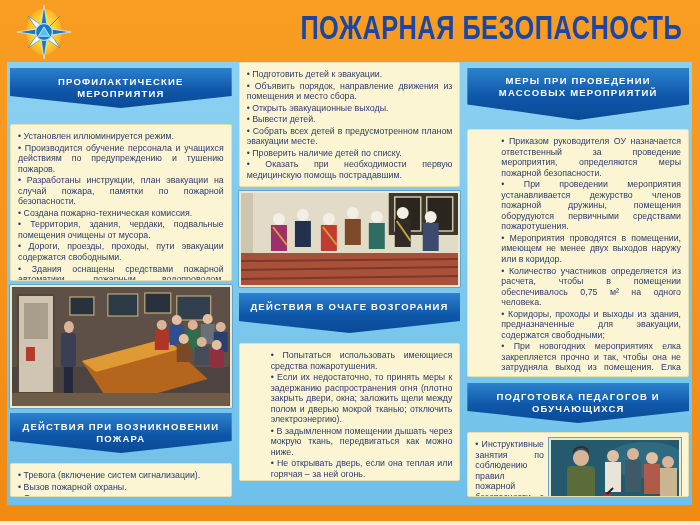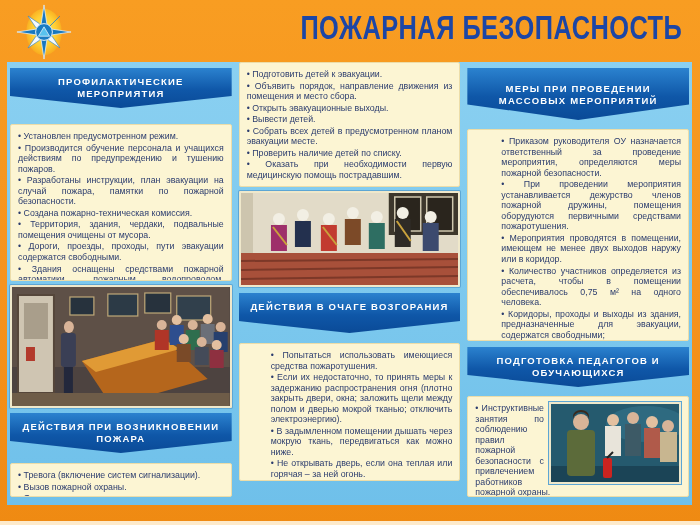--- a/index.html
+++ b/index.html
@@ -16,21 +16,21 @@
          background:linear-gradient(180deg,#8ad0f1 0%,#7ac7ed 60%,#6fc0ea 100%);
          display:flex;gap:7px;padding:0 3px;box-sizing:border-box;}
   .bottom-strip{position:absolute;left:0;right:0;bottom:0;height:4px;background:#fdeacb;}
   .col{flex:1 1 0;min-width:0;display:flex;flex-direction:column;}
   
   .banner{margin-top:6px;flex:0 0 auto;height:40px;box-sizing:border-box;
           background:linear-gradient(180deg,#2b82cf 0%,#0f57a8 55%,#0a4a97 100%);
           clip-path:polygon(0 0,100% 0,100% 70%,50% 100%,0 70%);
           color:#fff;font-weight:bold;font-size:9.5px;letter-spacing:1.2px;
           text-align:center;padding:8px 4px 0 4px;line-height:1.3;}
-  .banner--tall{height:52px;padding-top:15px;}
+  .banner--tall{height:52px;padding-top:7px;}
   .banner--gap{margin-bottom:16px;}
   
   .box{background:#fcf5d3;border:1px solid #ecdda9;border-radius:2px;
        color:#2b3c6e;font-size:8.8px;line-height:1.2;text-align:justify;
        padding:5px 7px;box-sizing:border-box;overflow:hidden;}
   .bullet{margin:1px 0;}
   .bullet::before{content:"• ";}
   
   .photo{border:2px solid #efe8cb;box-shadow:0 0 0 1px #5da6d4;border-radius:1px;
          overflow:hidden;background:#444;flex:0 0 auto;}
@@ -40,21 +40,21 @@
   .photo-float svg{display:block;width:100%;height:100%;}
   
   .c1-box1{height:157px;flex:0 0 auto;}
   .c1-photo{height:119px;margin-top:4px;}
   .c1-banner2{margin-top:5px;margin-bottom:10px;}
   .c1-box2{flex:1 1 auto;margin-bottom:8px;}
   .c2-box1{height:125px;flex:0 0 auto;}
   .c2-photo{height:92px;margin-top:4px;}
   .c2-banner2{margin-top:6px;margin-bottom:10px;}
   .c2-box2{flex:1 1 auto;margin-bottom:24px;padding-left:31px;}
-  .c3-box1{height:212px;flex:0 0 auto;padding-left:33px;}
+  .c3-box1{height:248px;flex:0 0 auto;padding-left:33px;}
   .c3-banner2{margin-top:6px;margin-bottom:9px;}
   .c3-box2{flex:1 1 auto;margin-bottom:8px;}
 </style>
 </head>
 <body>
 
 <div class="poster">
 
   <div class="hdr">
     <svg class="logo" viewBox="0 0 60 60">
@@ -82,21 +82,21 @@
     <div class="title">ПОЖАРНАЯ БЕЗОПАСНОСТЬ</div>
   </div>
 
   <div class="panel">
 
     <div class="col">
       <div class="banner banner--gap">
         <span>ПРОФИЛАКТИЧЕСКИЕ МЕРОПРИЯТИЯ</span>
       </div>
       <div class="box c1-box1">
-          <div class="bullet">Установлен предусмотренном режим.</div>
+          <div class="bullet">Установлен иллюминируется режим.</div>
           <div class="bullet">Производится обучение персонала и учащихся действиям по предупреждению и тушению пожаров.</div>
           <div class="bullet">Разработаны инструкции, план эвакуации на случай пожара, памятки по пожарной безопасности.</div>
           <div class="bullet">Создана пожарно-техническая комиссия.</div>
           <div class="bullet">Территория, здания, чердаки, подвальные помещения очищены от мусора.</div>
           <div class="bullet">Дороги, проезды, проходы, пути эвакуации содержатся свободными.</div>
           <div class="bullet">Здания оснащены средствами пожарной автоматики, пожарным водопроводом, первичными средствами пожаротушения.</div>
         </div>
 
       <div class="photo c1-photo">
         <svg viewBox="0 0 218 119" preserveAspectRatio="none">

